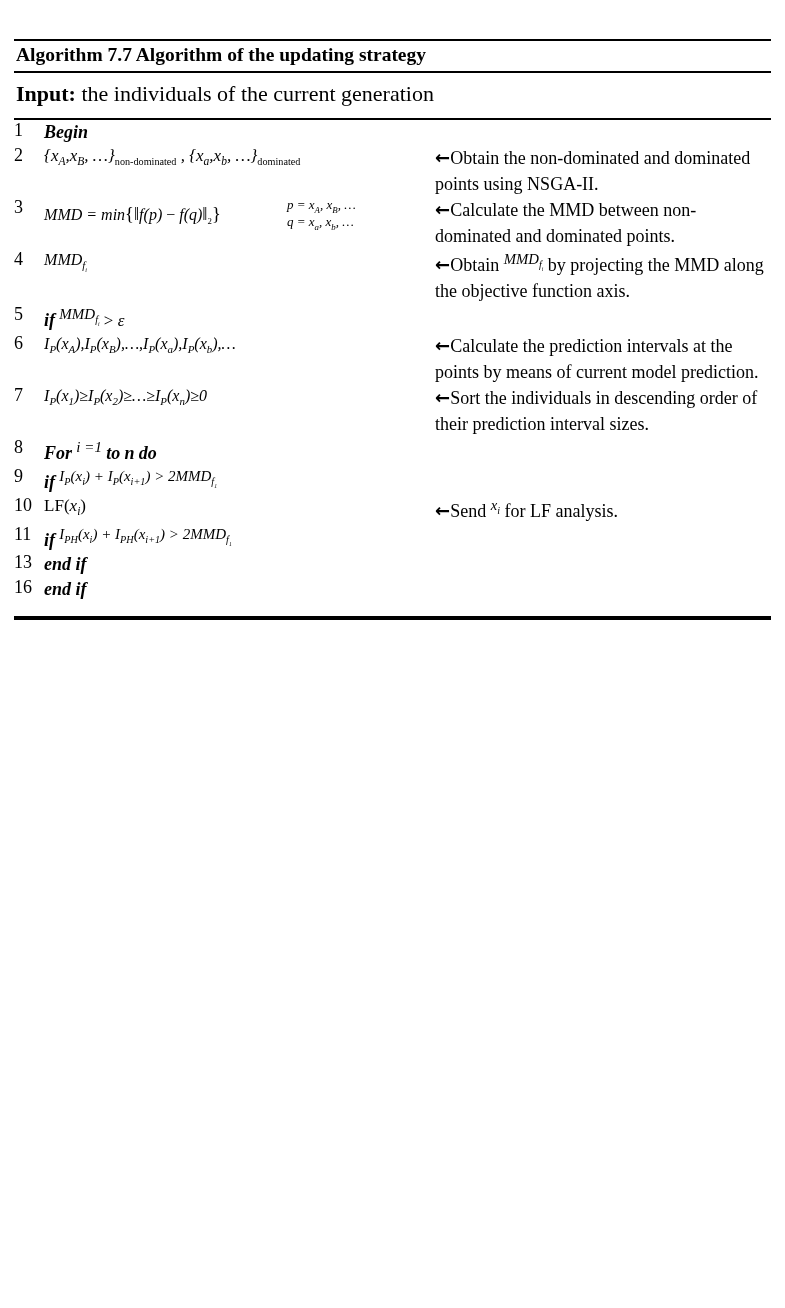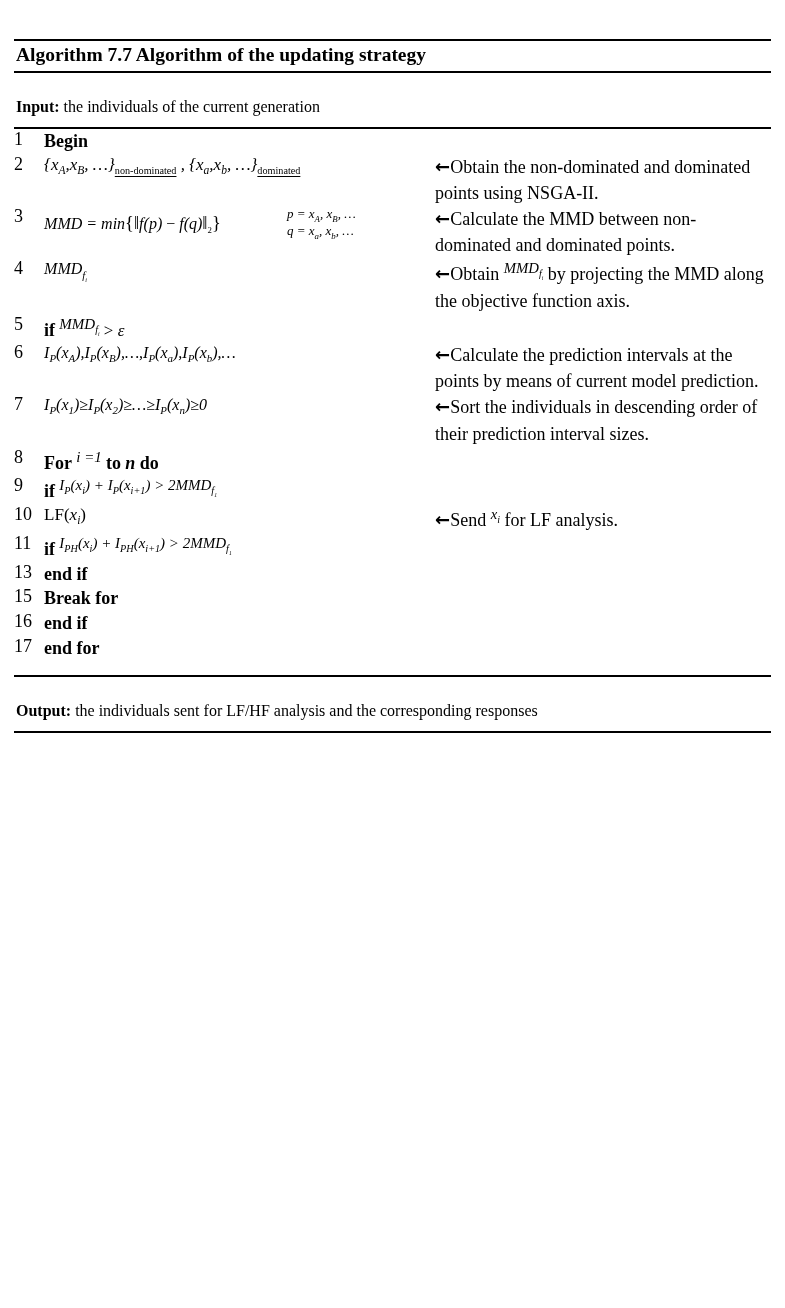--- a/index.html
+++ b/index.html
@@ -27,23 +27,23 @@
     height: 0;
     margin: 0;
   }
   .title {
     font-size: 19.5px;
     font-weight: bold;
     line-height: 1.25;
     padding: 2px 0 4px 2px;
   }
   .io-row {
-    font-size: 16px;
+    font-size: 22px;
     line-height: 1.3;
-    padding: 24px 0 9px 2px;
+    padding: 7px 0 9px 2px;
   }
   .io-row b { font-weight: bold; }
 
   table.alg {
     width: 100%;
     border-collapse: collapse;
     table-layout: fixed;
   }
   table.alg td {
     vertical-align: top;
@@ -70,25 +70,26 @@
     line-height: 1.45;
   }
   .arrow {
     font-family: "DejaVu Sans", sans-serif;
     font-size: 18px;
     font-weight: bold;
   }
   .kw {
     font-weight: bold;
     font-size: 18px;
+    font-style: italic;
   }
   .mathi {
     font-style: italic;
   }
-  .ser { font-family: "Liberation Serif", serif; text-decoration: underline; }
+  .ser { font-family: "Liberation Serif", serif; }
   .sub {
     font-size: 0.68em;
     vertical-align: sub;
   }
   .subsub {
     font-size: 0.55em;
     vertical-align: sub;
   }
   .mmd-blk {
     display: inline-block;
@@ -272,49 +273,31 @@
 
       <tr class="rowline">
         <td class="num">13</td>
         <td class="code">
           <span class="kw">end if</span>
         </td>
         <td class="note"></td>
       </tr>
 
 
-      <tr class="rowline">
-        <td class="num">15</td>
-        <td class="code indent2">
-          <span class="kw">Break for</span>
-        </td>
-        <td class="note"></td>
-      </tr>
 
       <tr class="rowline">
         <td class="num">16</td>
         <td class="code">
           <span class="kw">end if</span>
         </td>
         <td class="note"></td>
       </tr>
 
-      <tr class="rowline">
-        <td class="num">17</td>
-        <td class="code">
-          <span class="kw">end for</span>
-        </td>
-        <td class="note"></td>
-      </tr>
 
     </tbody>
   </table>
 
   <div class="rule" style="margin-top:14px"></div>
 
-  <div class="io-row">
-    <b>Output:</b>
-    <span>the individuals sent for LF/HF analysis and the corresponding responses</span>
-  </div>
 
   <div class="rule"></div>
 
 </div>
 
 </body></html>

